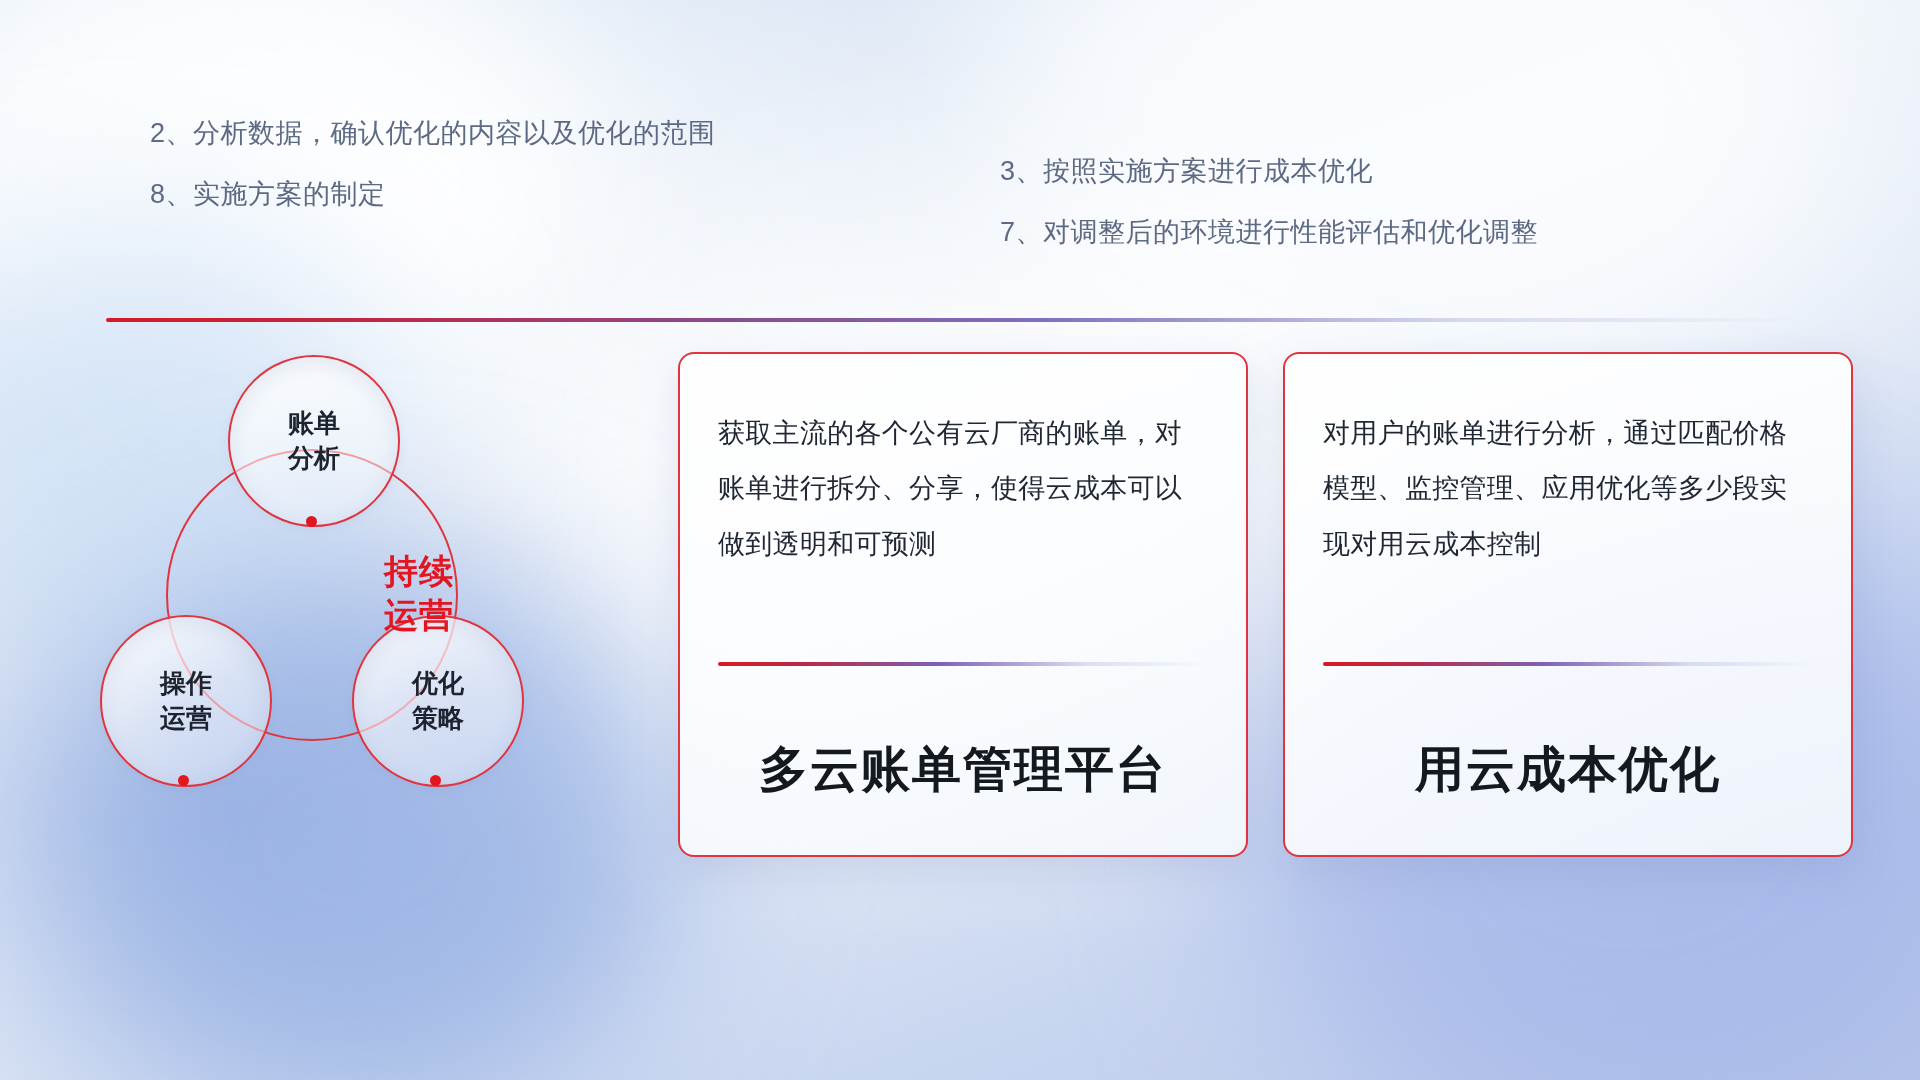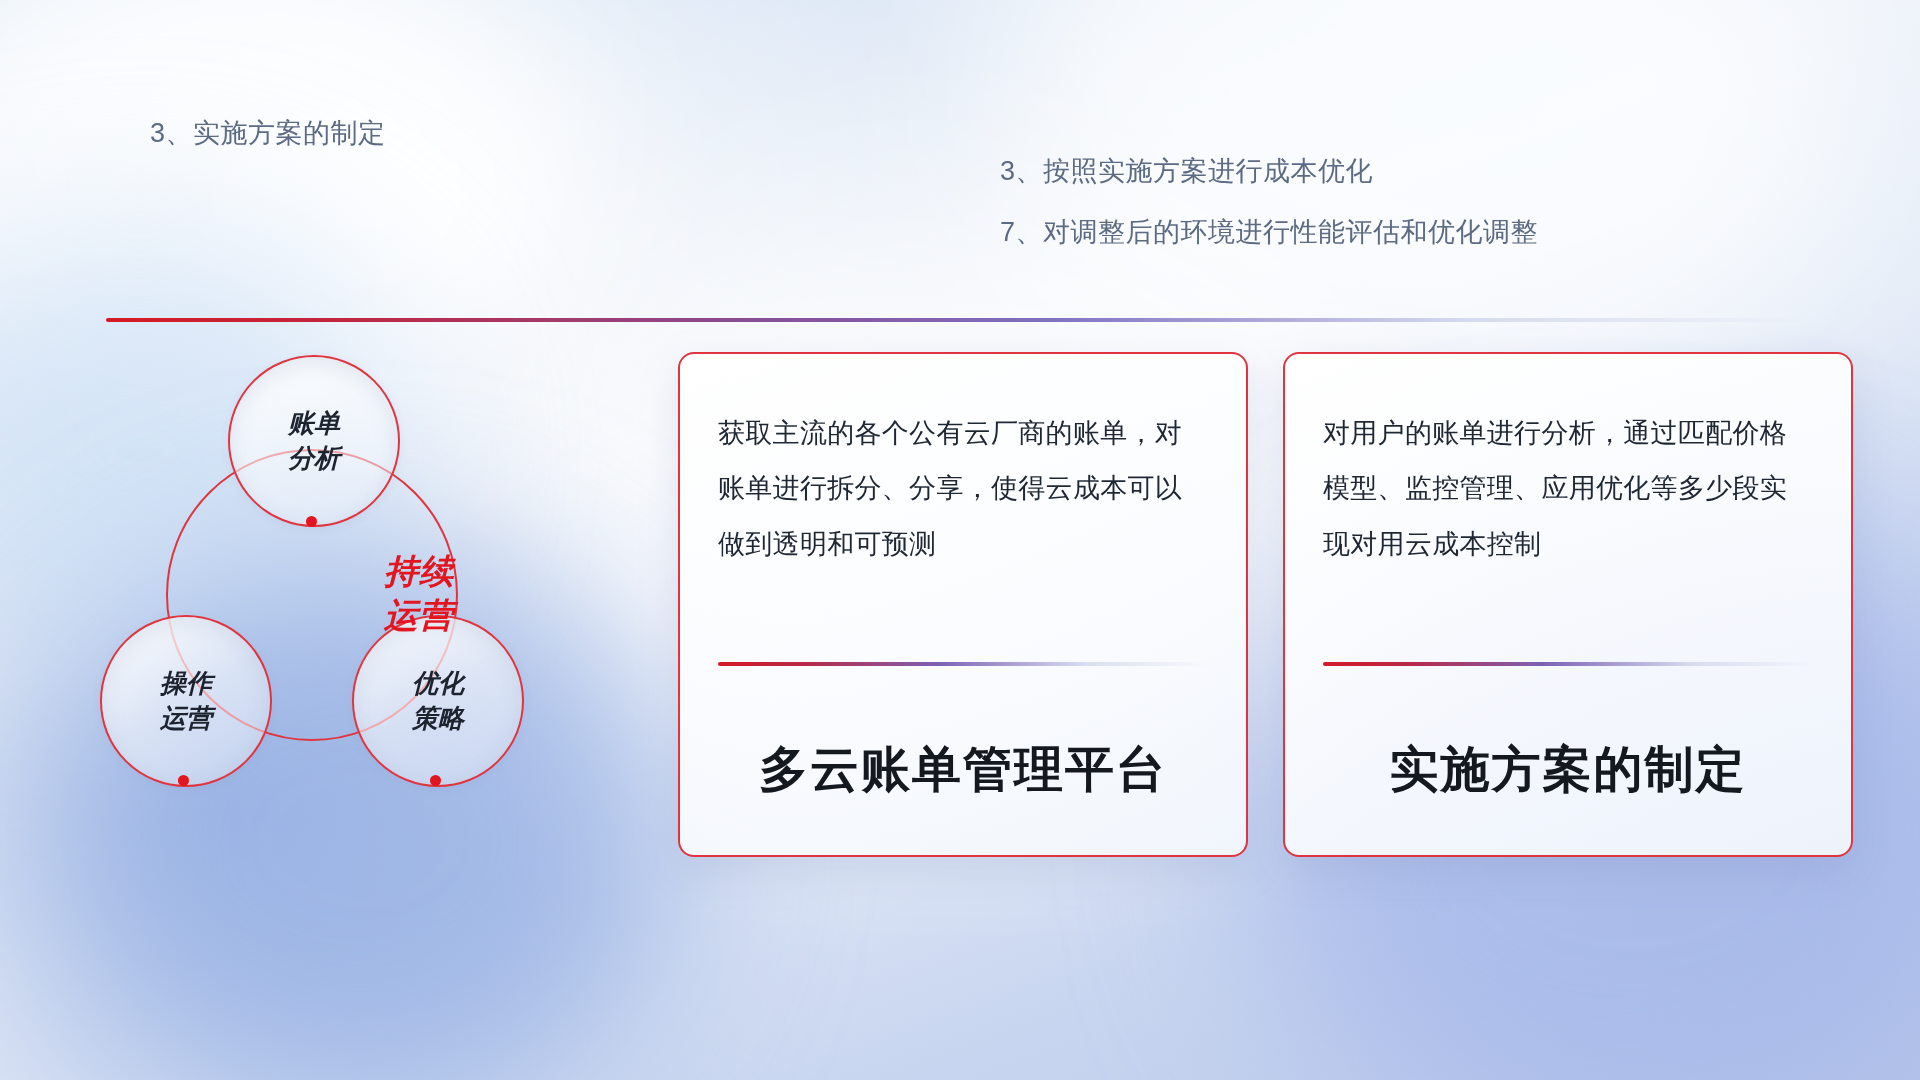--- a/index.html
+++ b/index.html
@@ -63,21 +63,20 @@
     background: linear-gradient(90deg, #d51b24 0%, #c2263f 14%, #8a4a8e 36%, #7f6fc0 55%, rgba(150,160,210,0.35) 80%, rgba(180,190,220,0.0) 100%);
   }
 
   
   .venn {
     position: absolute;
     left: 100px;
     top: 355px;
     width: 520px;
     height: 590px;
-    font-style: italic;
   }
   .circle {
     position: absolute;
     border-radius: 50%;
     border: 2px solid #e0353f;
     background: linear-gradient(150deg, rgba(255,255,255,0.92) 0%, rgba(255,255,255,0.55) 50%, rgba(240,245,252,0.45) 100%);
     box-shadow: 0 6px 22px rgba(120,140,180,0.18) inset, 0 2px 10px rgba(130,150,190,0.12);
     display: flex;
     align-items: center;
     justify-content: center;
@@ -175,21 +174,22 @@
 <div id="slide">
 
   <div class="blob b1"></div>
   <div class="blob b4"></div>
   <div class="blob b5"></div>
   <div class="blob b6"></div>
   <div class="blob b2"></div>
   <div class="blob b3"></div>
 
   <div class="bullets left">
-    <div class="line">3、实施方案的制定</div>
+    <div class="line">2、分析数据，确认优化的内容以及优化的范围</div>
+    <div class="line">8、实施方案的制定</div>
   </div>
 
   <div class="bullets right">
     <div class="line">3、按照实施方案进行成本优化</div>
     <div class="line">7、对调整后的环境进行性能评估和优化调整</div>
   </div>
 
   <div class="divider"></div>
 
   <div class="venn">
@@ -230,16 +230,16 @@
 
   <div class="card c1">
     <div class="card-body">获取主流的各个公有云厂商的账单，对账单进行拆分、分享，使得云成本可以做到透明和可预测</div>
     <div class="card-rule"></div>
     <div class="card-title">多云账单管理平台</div>
   </div>
 
   <div class="card c2">
     <div class="card-body">对用户的账单进行分析，通过匹配价格模型、监控管理、应用优化等多少段实现对用云成本控制</div>
     <div class="card-rule"></div>
-    <div class="card-title">实施方案的制定</div>
+    <div class="card-title">用云成本优化</div>
   </div>
 
 </div>
 
 </body></html>

